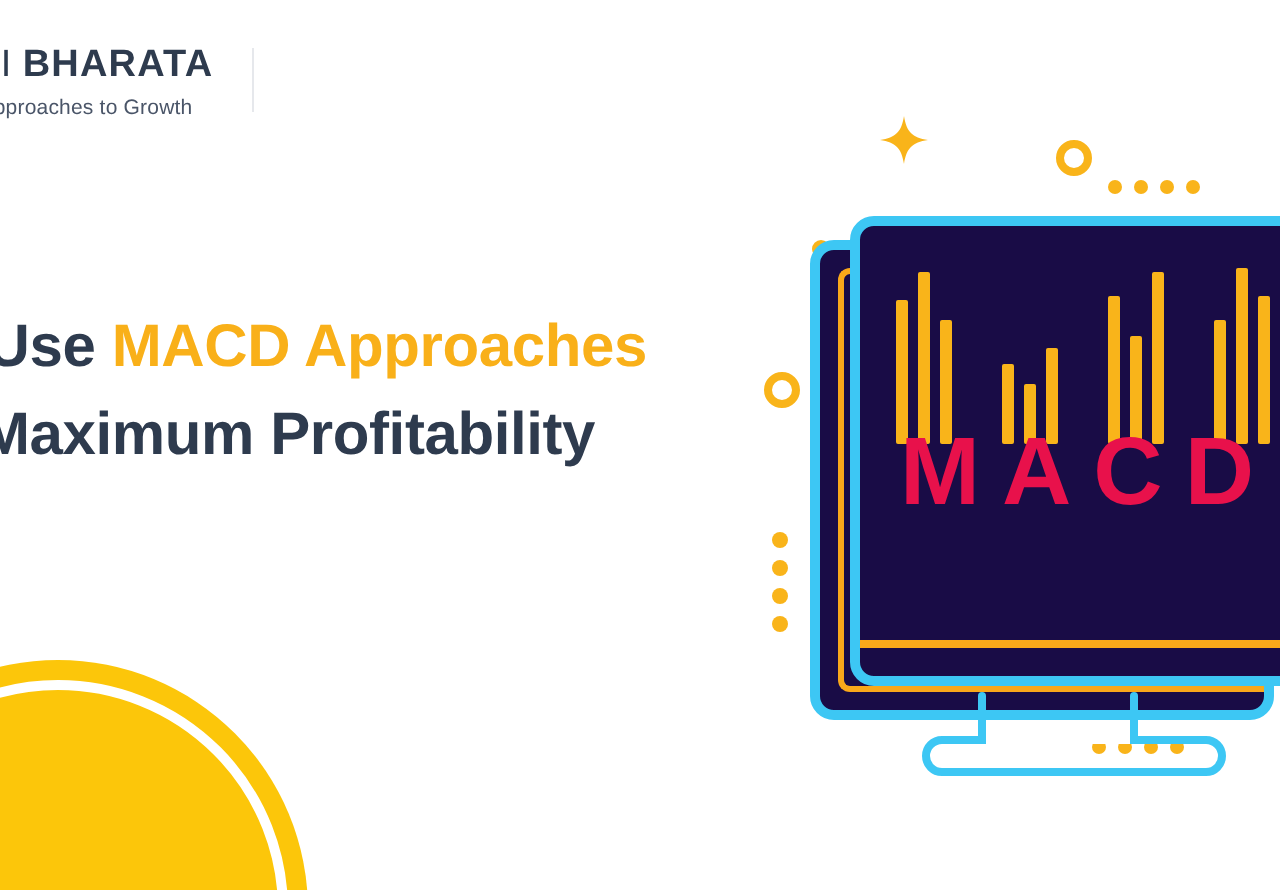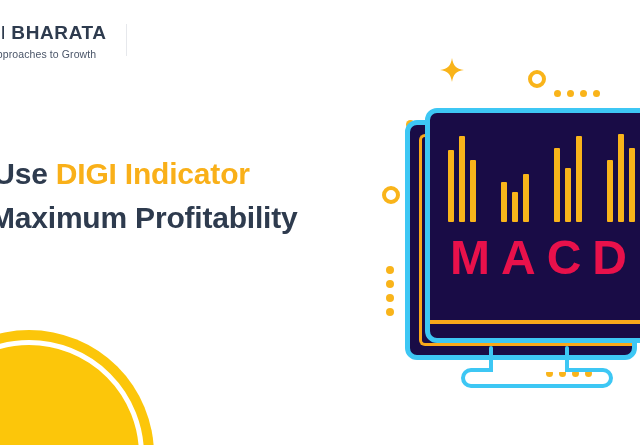--- a/index.html
+++ b/index.html
@@ -167,21 +167,21 @@
     bottom: 0;
     width: 6px;
     background: #f9b41a;
     border-radius: 1px;
   }
 
   
   .macd-word {
     position: absolute;
     left: 20px;
-    top: 119px;
+    top: 98px;
     font-size: 48px;
     font-weight: 700;
     color: #e8114b;
     letter-spacing: 11px;
     line-height: 52px;
     white-space: nowrap;
   }
 
   
   .screen-stripe-yellow {
@@ -257,21 +257,21 @@
 
   <div class="brand">
     <div class="brand-name">
       <span class="thin">DIGI</span><span>&nbsp;</span><span class="bold">BHARATA</span>
     </div>
     <div class="brand-tagline">New Approaches to Growth</div>
   </div>
   <div class="brand-divider"></div>
 
   <div class="headline">
-    <div class="headline-line line1"><span>w Use </span><span class="accent">DIGI Indicator</span></div>
+    <div class="headline-line line1"><span>w Use </span><span class="accent">MACD Approaches</span></div>
     <div class="headline-line line2">Maximum Profitability</div>
   </div>
 
   <div class="corner-circle"></div>
   <div class="corner-circle-ring"></div>
   <div class="corner-circle-inner"></div>
 
   <div class="illustration">
 
     <div class="deco-ring" style="left:150px; top:12px; width:18px; height:18px;"></div>

